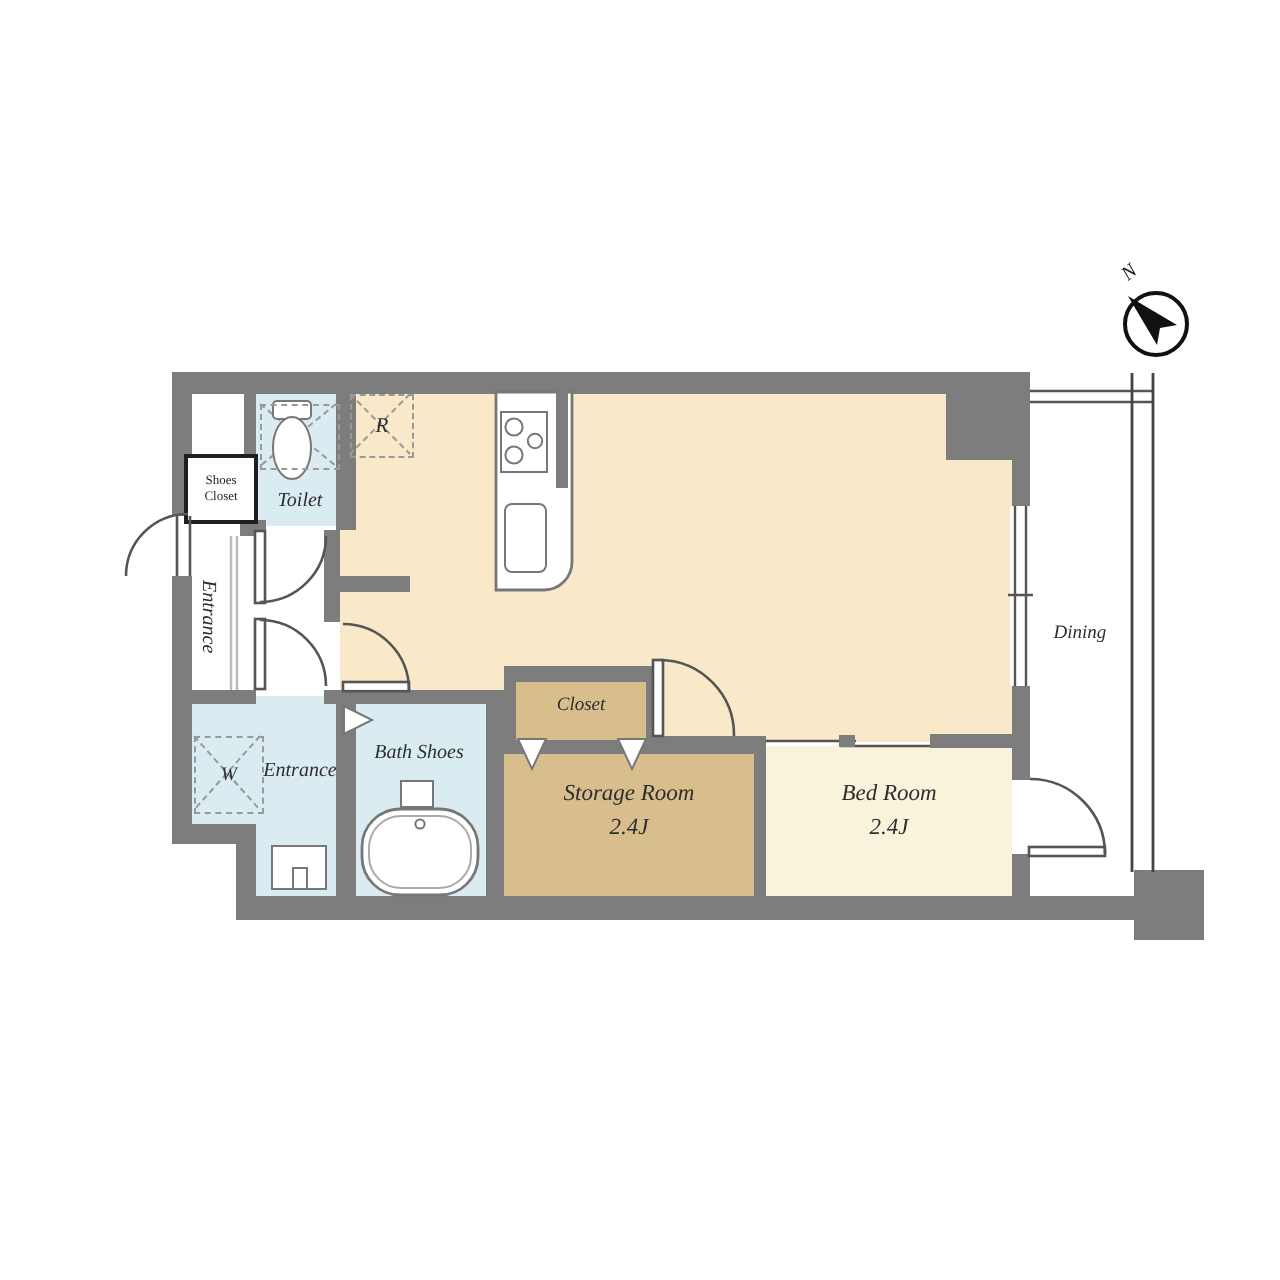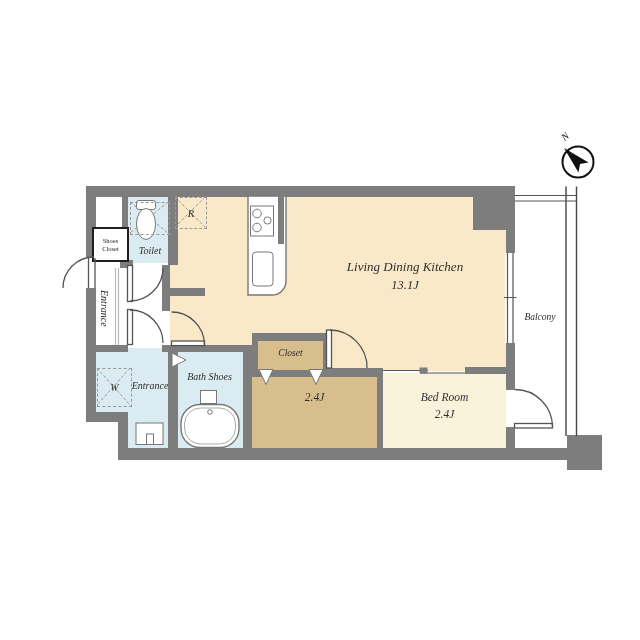--- a/index.html
+++ b/index.html
@@ -135,32 +135,29 @@
   </svg>
 
   <div class="dashedbox" style="left:175px;top:197px;width:30px;height:30px;font-size:10.5px;">
     <span>R</span>
   </div>
   <div class="dashedbox" style="left:130px;top:202px;width:38px;height:31px;"></div>
   <div class="dashedbox" style="left:97px;top:368px;width:33px;height:37px;font-size:9.5px;">
     <span>W</span>
   </div>
 
-  <div class="lbl" style="left:320px;top:258px;width:170px;line-height:18px;font-size:13px;">
-    <div>Living Dining Kitchen</div>
-    <div style="font-size:12.5px;">13.1J</div>
-  </div>
   <div class="lbl" style="left:383px;top:389px;width:123px;line-height:17px;font-size:11.5px;">
     <div>Bed Room</div>
     <div>2.4J</div>
   </div>
   <div class="lbl" style="left:252px;top:389px;width:125px;line-height:17px;font-size:11.5px;">
+    <div>Storage Room</div>
     <div>2.4J</div>
   </div>
   <div class="lbl" style="left:256px;top:348px;width:69px;font-size:9.5px;">Closet</div>
   <div class="lbl" style="left:176px;top:371px;width:67px;font-size:10px;">Bath Shoes</div>
   <div class="lbl" style="left:118px;top:380px;width:64px;font-size:10px;">Entrance</div>
   <div class="lbl" style="left:128px;top:245px;width:44px;font-size:10px;">Toilet</div>
   <div class="lbl entr" style="left:96px;top:276px;width:16px;height:64px;font-size:10px;">Entrance</div>
-  <div class="lbl" style="left:513px;top:312px;width:54px;font-size:9.5px;">Balcony</div>
+  <div class="lbl" style="left:513px;top:312px;width:54px;font-size:9.5px;">Dining</div>
   <div class="lbl nlbl" style="left:556px;top:131px;width:18px;font-size:10px;color:#111;">N</div>
 
 </div>
 
 </body></html>

